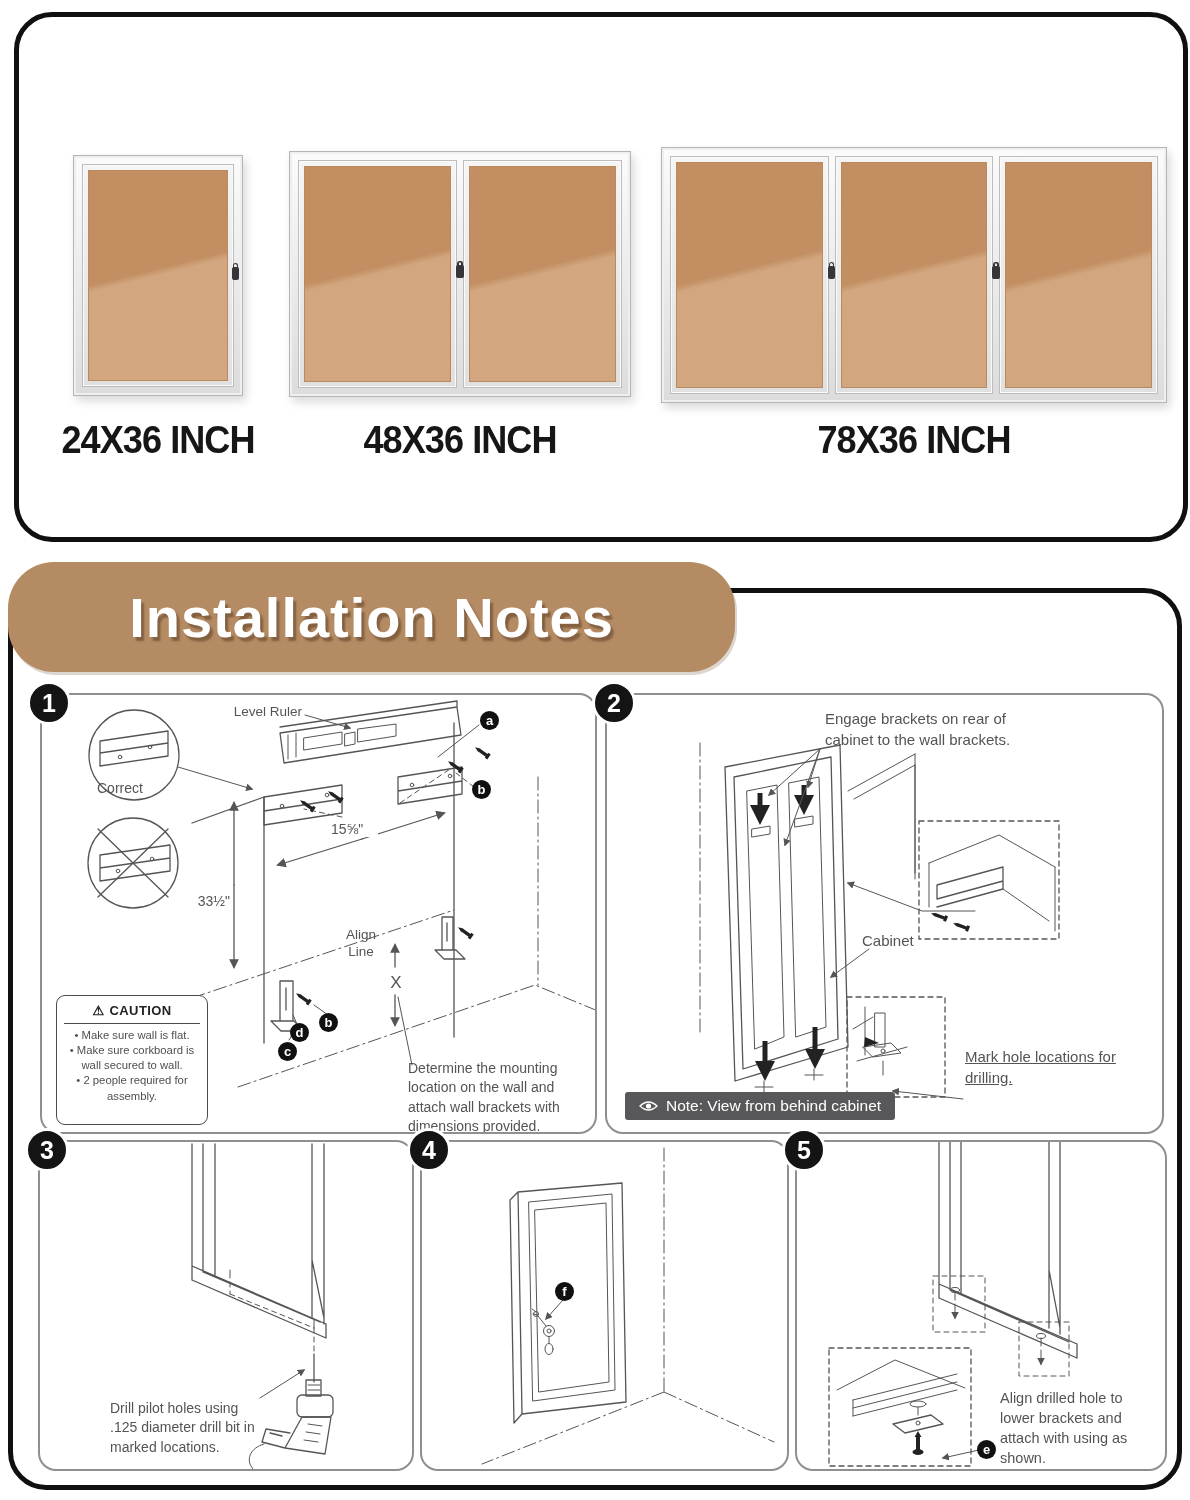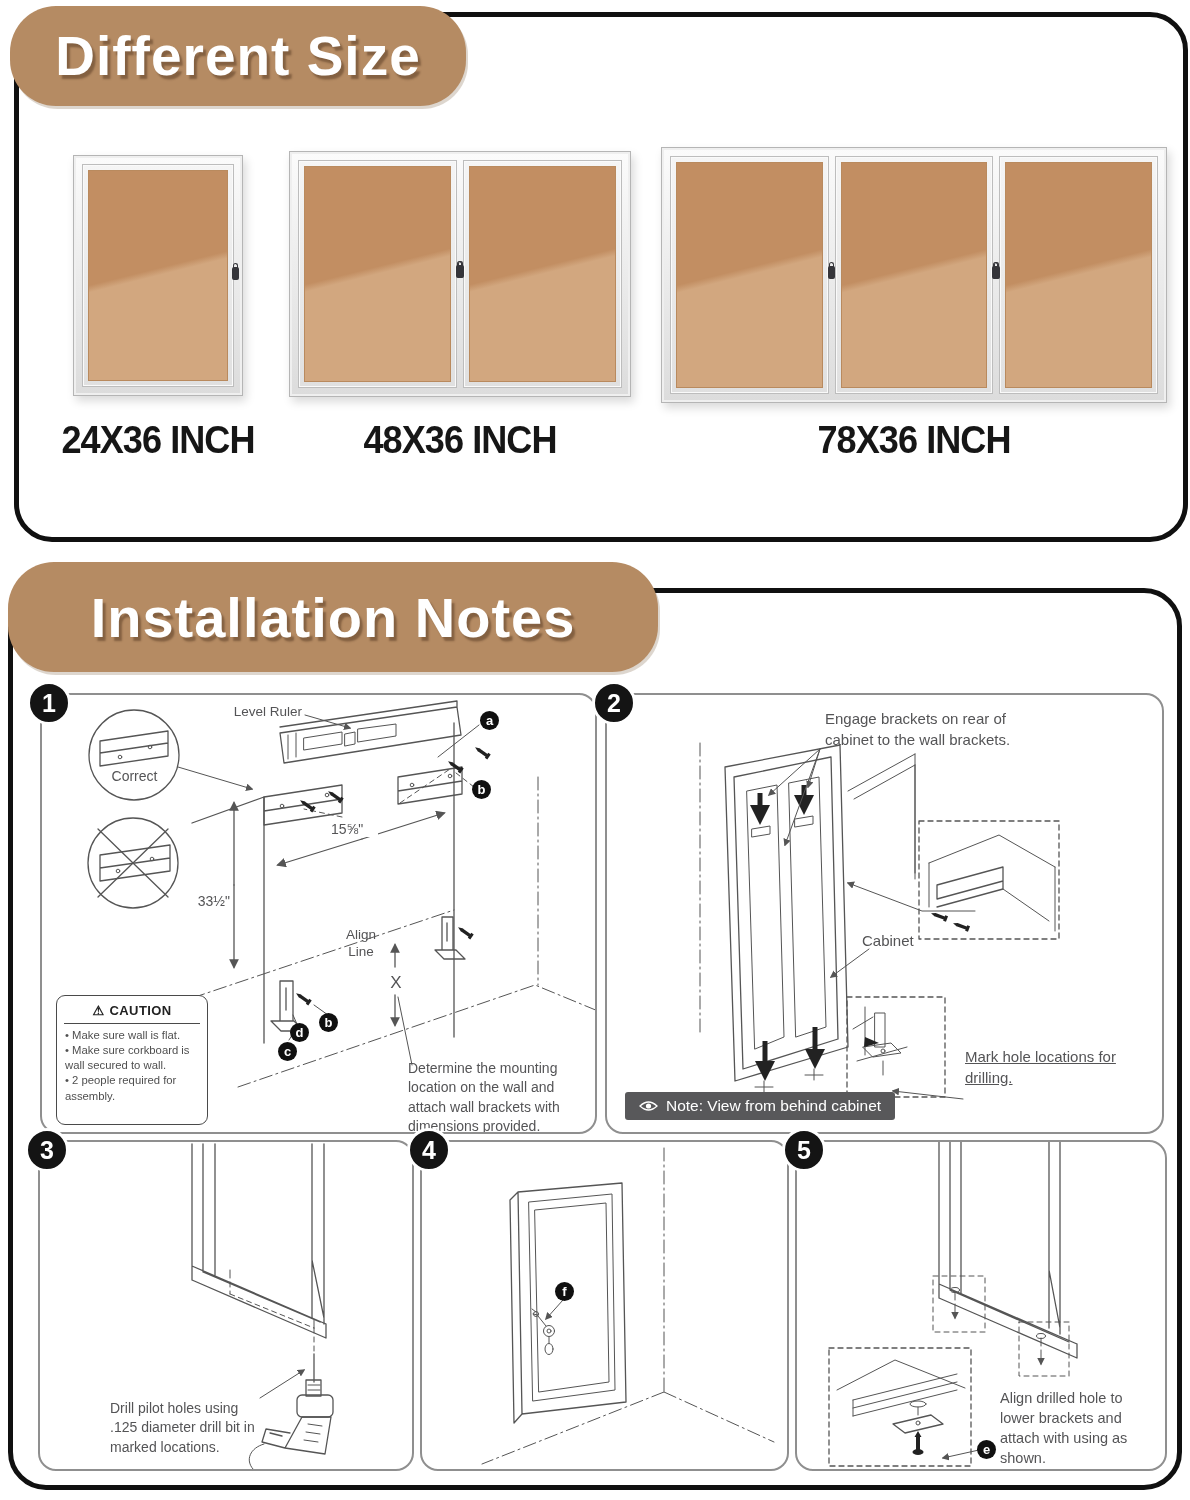--- a/index.html
+++ b/index.html
@@ -9,21 +9,21 @@
   
   .sectionbox{position:absolute;border:5px solid #101010;border-radius:38px;background:#fff;}
   #sec-size{left:14px;top:12px;width:1164px;height:520px;}
   #sec-install{left:8px;top:588px;width:1164px;height:892px;}
 
   
   .title-badge{position:absolute;background:#b58b63;border-radius:46px;display:flex;
                align-items:center;justify-content:center;z-index:5;
                box-shadow:2px 3px 0 rgba(120,90,60,.25);}
   #badge-size{left:10px;top:6px;width:456px;height:100px;}
-  #badge-install{left:8px;top:562px;width:650px;height:110px;}
+  #badge-install{left:8px;top:562px;width:727px;height:110px;}
   .title-badge span{color:#fff;font-weight:bold;letter-spacing:1px;
         text-shadow:3px 4px 2px rgba(70,45,25,.45);}
   #badge-size span{font-size:55px;}
   #badge-install span{font-size:56px;}
 
   
   .board{position:absolute;display:flex;gap:6px;padding:8px;box-sizing:border-box;
          background:linear-gradient(#fbfbfb,#dcdcdc);border:1px solid #b5b5b5;
          box-shadow:inset 0 0 0 2px #efefef, 3px 5px 9px rgba(0,0,0,.15);}
   .door{flex:1;position:relative;border:1px solid #bdbdbd;background:linear-gradient(#f5f5f5,#e0e0e0);
@@ -52,21 +52,21 @@
   .dim{position:absolute;color:#545456;font-size:14px;background:#fff;padding:0 2px;}
   .prewrap{white-space:pre-line;}
   .letter-badge{position:absolute;width:19px;height:19px;border-radius:50%;background:#101010;color:#fff;
         font-size:13px;font-weight:bold;display:flex;align-items:center;justify-content:center;z-index:4;}
 
   .caution-box{position:absolute;left:14px;top:300px;width:152px;height:130px;border:1.6px solid #4a4a4a;
         border-radius:9px;padding:7px 8px 4px;box-sizing:border-box;background:#fff;}
   .caution-title{display:flex;align-items:center;justify-content:center;gap:5px;
         font-size:13px;font-weight:bold;color:#222;letter-spacing:.4px;}
   .caution-box hr{border:none;border-top:1.4px solid #4a4a4a;margin:5px -1px 4px;}
-  .caution-list{margin:0;padding:0;list-style:none;font-size:11.3px;color:#4f4f4f;line-height:1.34;}
+  .caution-list{margin:0;padding:0;list-style:none;font-size:11.3px;color:#4f4f4f;line-height:1.34;text-align:center;}
   .caution-list li::before{content:"• ";}
 
   .note-badge{position:absolute;left:18px;bottom:12px;display:flex;align-items:center;gap:8px;
         background:#58585a;color:#fff;padding:5px 14px;font-size:15.5px;border-radius:3px;z-index:4;}
 </style>
 </head>
 <body>
 
 <svg width="0" height="0" style="position:absolute" aria-hidden="true">
   <defs>
@@ -114,23 +114,20 @@
         <div class="cork"></div>
         <span class="lock" style="left:-7px;top:46%;"></span>
       </div>
     </div>
 
     <div class="size-label" style="left:29px;top:402px;width:220px;">24X36 INCH</div>
     <div class="size-label" style="left:331px;top:402px;width:220px;">48X36 INCH</div>
     <div class="size-label" style="left:770px;top:402px;width:250px;">78X36 INCH</div>
   </section>
 
-  <div class="title-badge" id="badge-size">
-    <span>Different Size</span>
-  </div>
 
   <section class="sectionbox" id="sec-install">
 
     <div class="step" style="left:27px;top:100px;width:553px;height:437px;">
       <svg class="art" width="553" height="437" viewBox="0 0 553 437">
 
         <circle class="ln" cx="92" cy="60" r="45"></circle>
         <path class="ln" d="M58,46 L126,36 L126,48 L58,58 Z M58,58 L126,48 L126,61 L58,71 Z"></path>
         <circle class="ln thin" cx="78" cy="62" r="1.8"></circle>
         <circle class="ln thin" cx="108" cy="52" r="1.8"></circle>
@@ -186,21 +183,21 @@
             <path d="M0,-3 h3 v6 h-3 Z M3,-1.7 h9 v3.4 h-9 Z M12,-2 l5,2 l-5,2 Z"></path>
           </g>
         <path class="ln thin" d="M247,345 L254,334 M258,336 L251,320 M286,320 L272,310"></path>
 
         <line class="ln" x1="353" y1="272" x2="353" y2="250" marker-end="url(#arw)"></line>
         <line class="ln" x1="353" y1="300" x2="353" y2="330" marker-end="url(#arw)"></line>
         <line class="ln thin" x1="370" y1="370" x2="356" y2="302"></line>
       </svg>
 
       <div class="lbl sm" style="left:150px;top:8px;width:110px;text-align:right;">Level Ruler</div>
-      <div class="lbl" style="left:55px;top:72px;width:75px;text-align:center;">Correct</div>
+      <div class="lbl" style="left:55px;top:84px;width:75px;text-align:left;">Correct</div>
       <div class="dim" style="left:274px;top:126px;width:58px;text-align:center;">15⅝"</div>
       <div class="dim" style="left:136px;top:198px;width:50px;text-align:right;">33½"</div>
       <div class="lbl sm prewrap" style="left:288px;top:232px;width:62px;text-align:center;line-height:1.25;">Align
 Line</div>
       <div class="lbl" style="left:344px;top:276px;width:20px;text-align:center;font-size:17px;">X</div>
       <div class="lbl" style="left:366px;top:364px;width:182px;">Determine the mounting location on the wall and attach wall brackets with dimensions provided.</div>
 
       <div class="caution-box">
         <div class="caution-title">
           <span>⚠</span>

